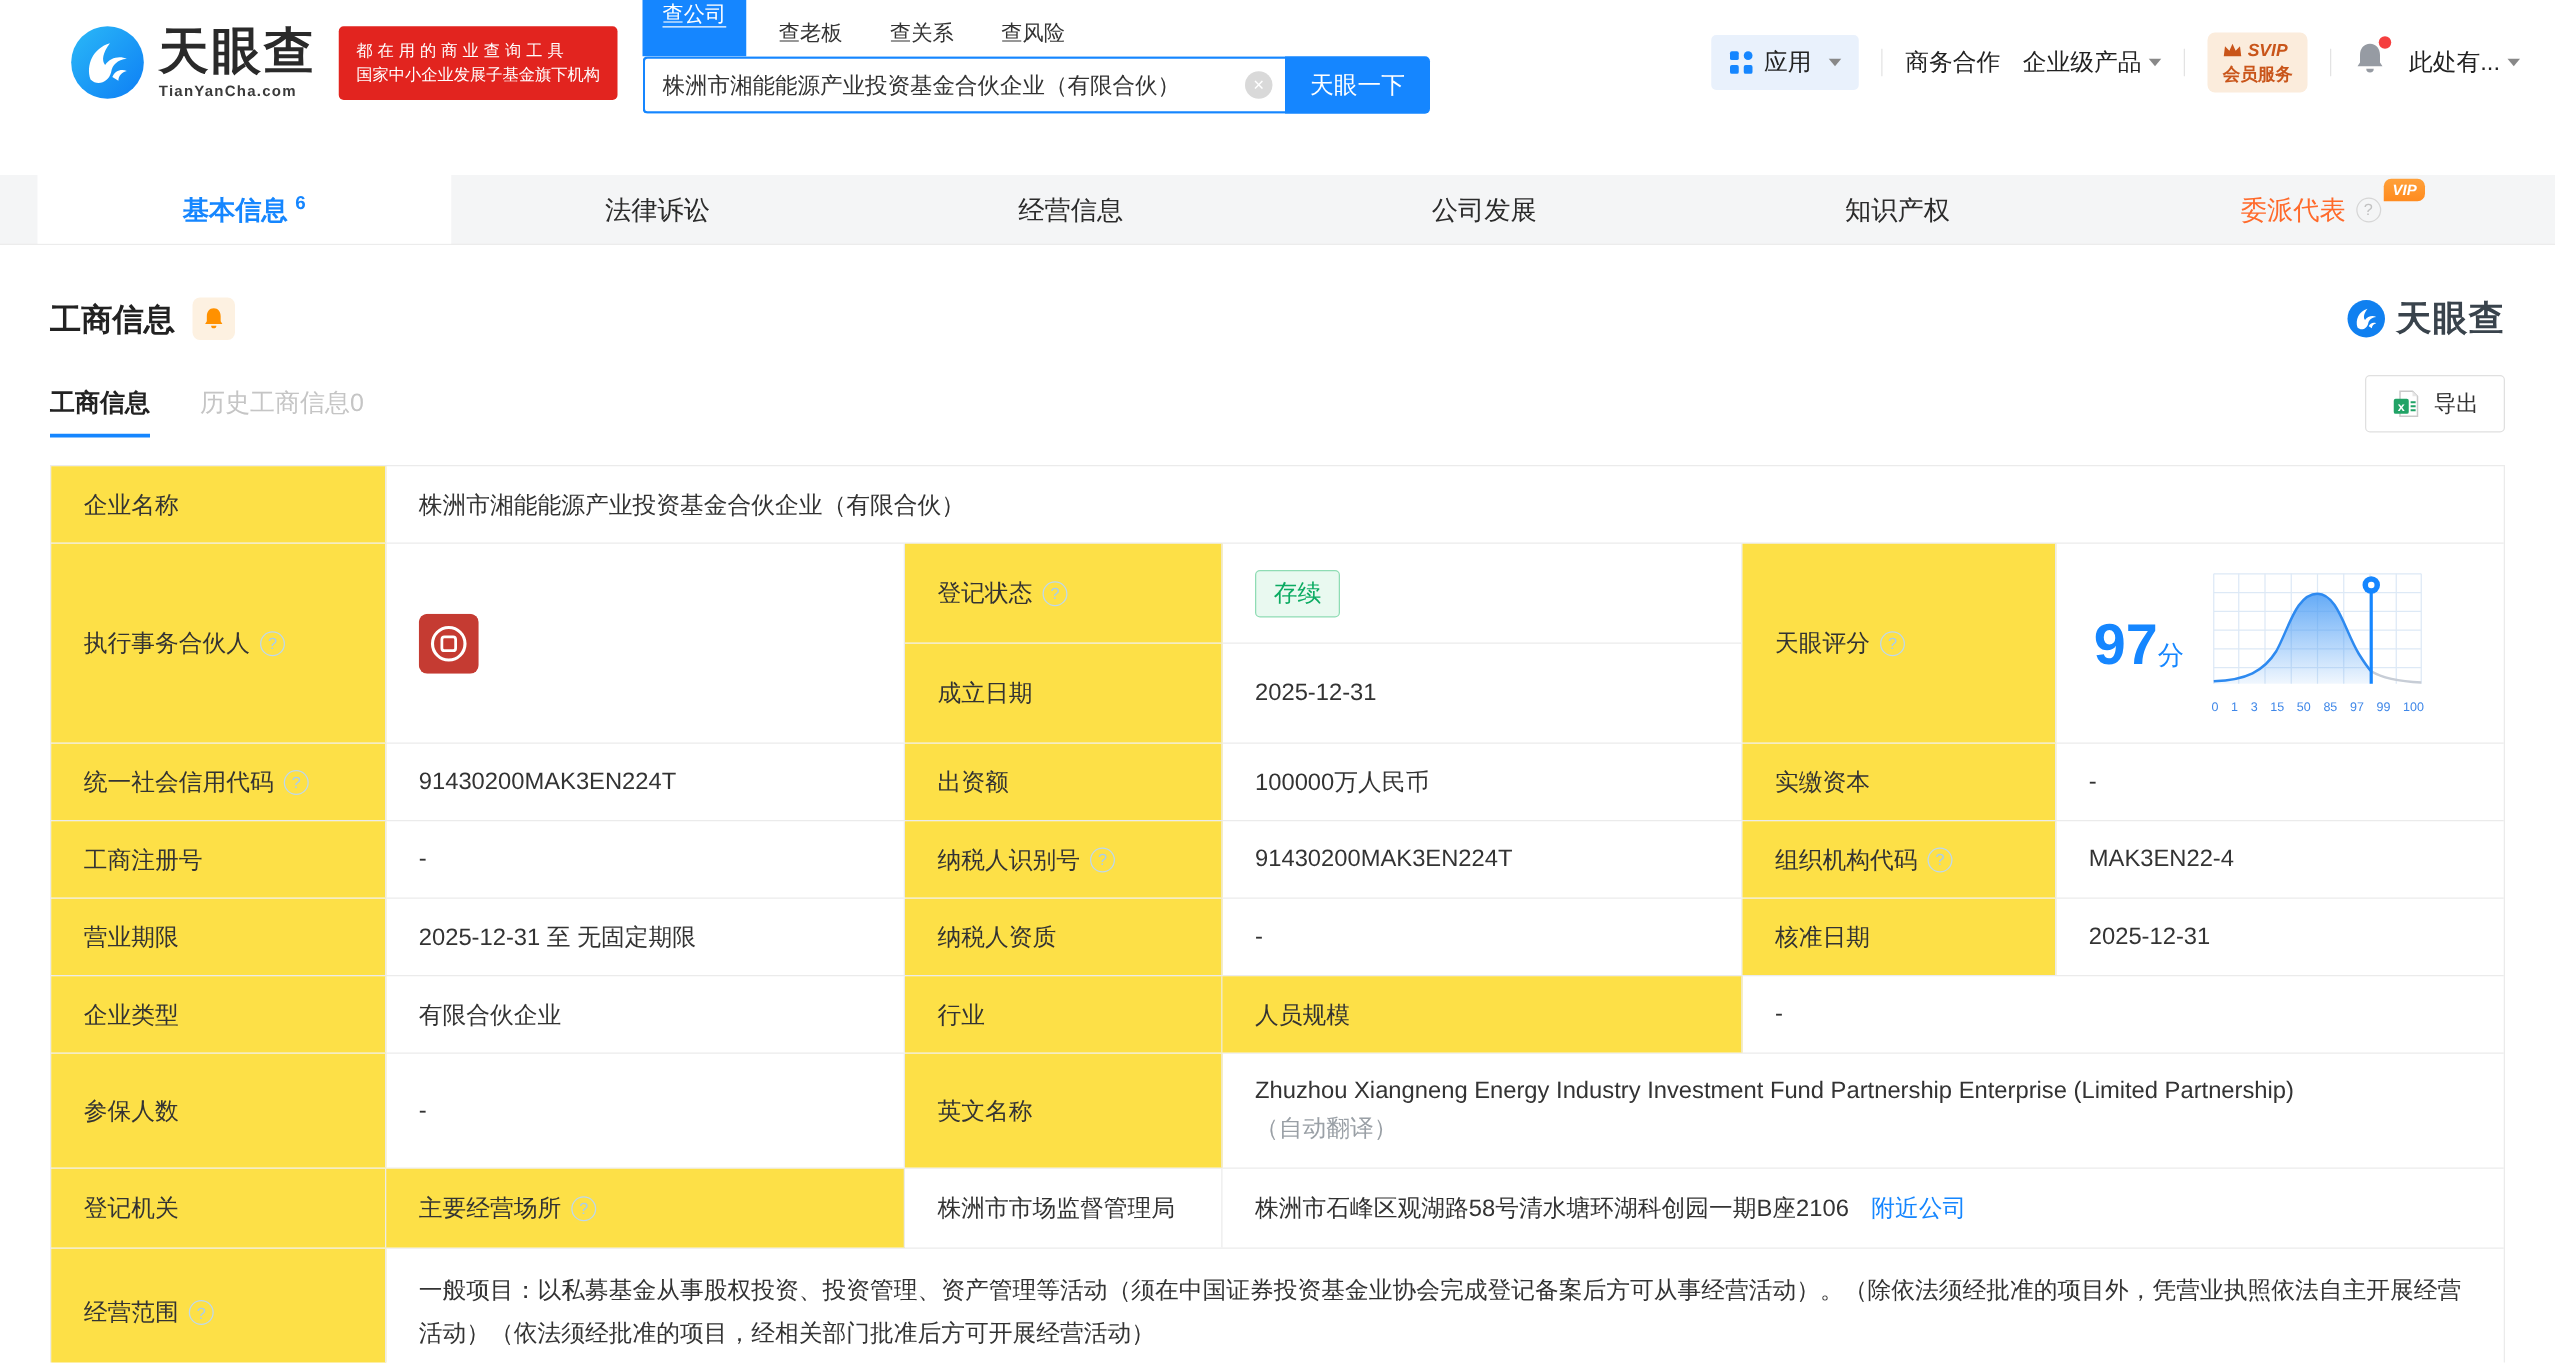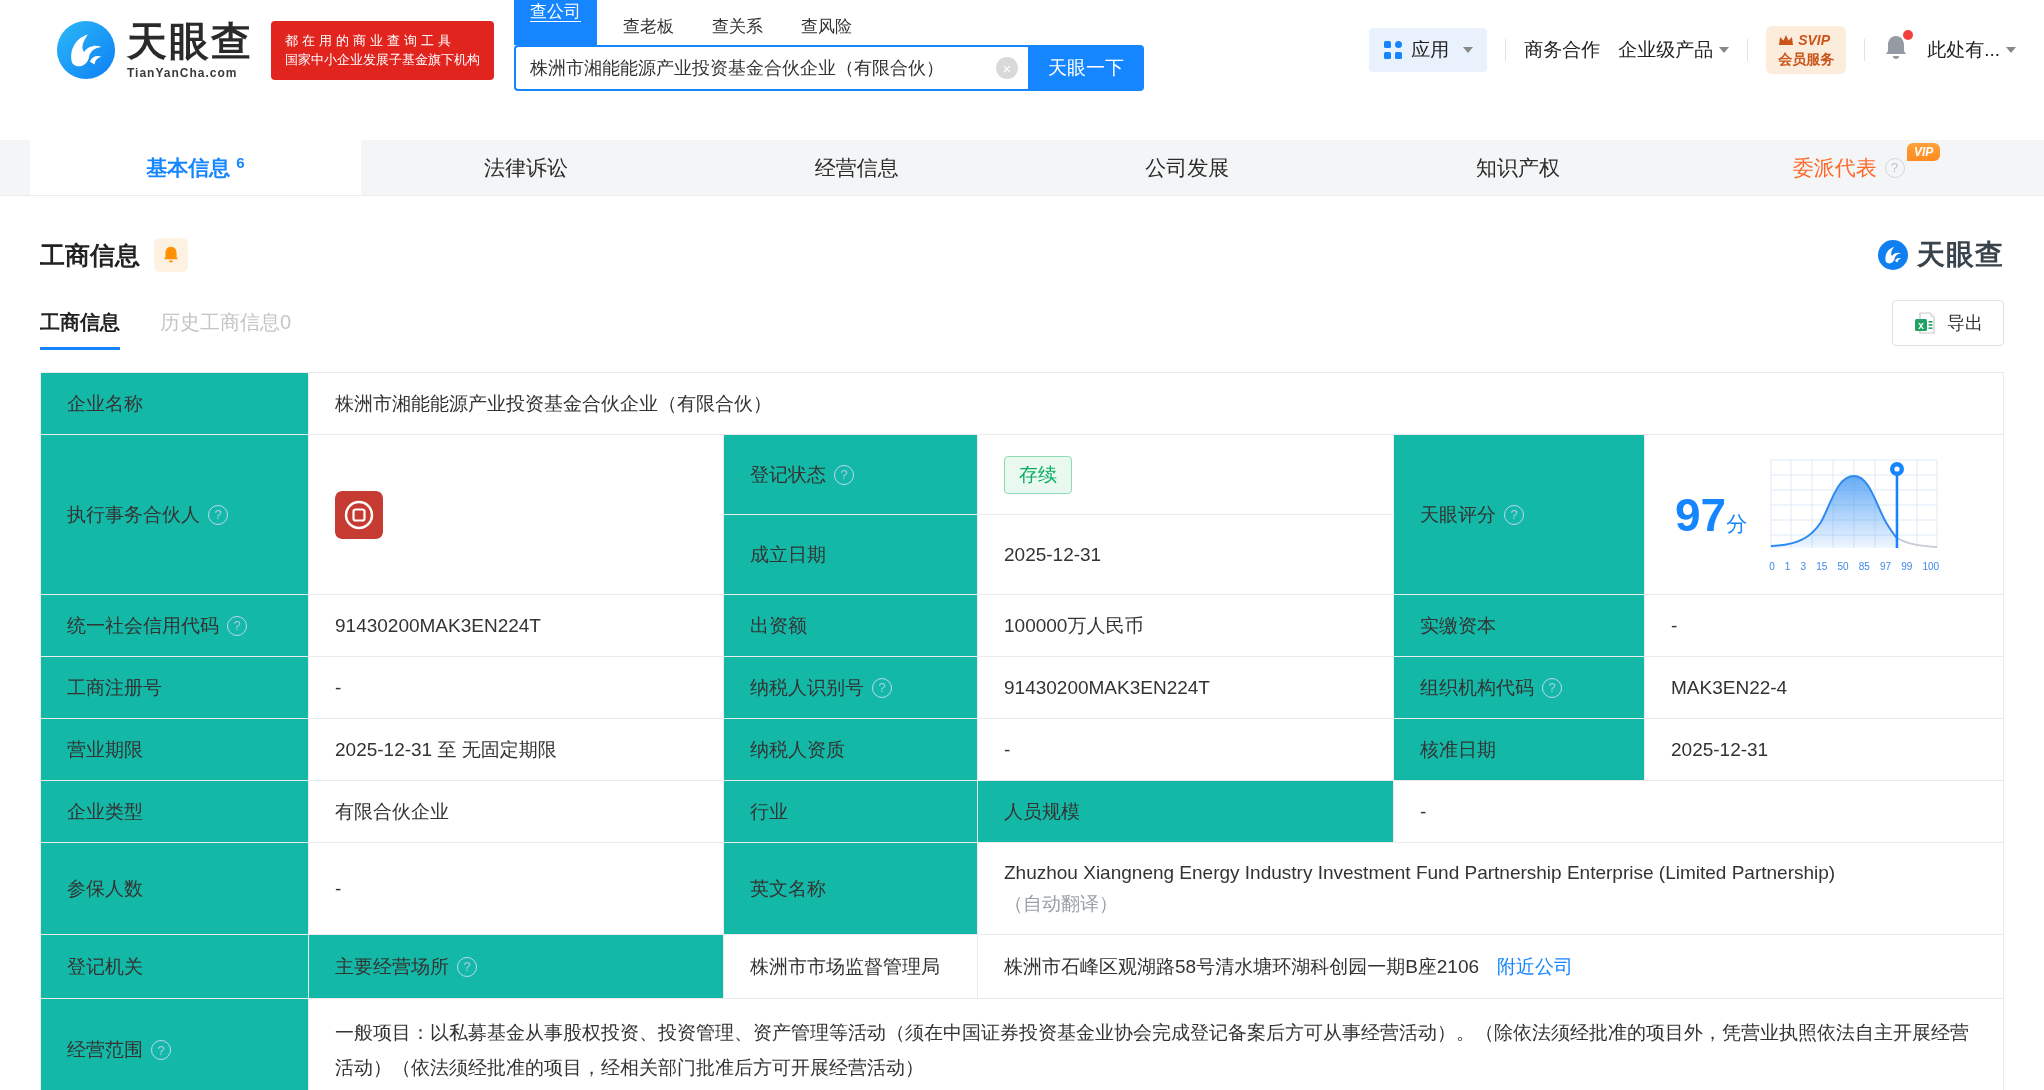--- a/index.html
+++ b/index.html
@@ -83,21 +83,21 @@
   .biz-table { margin-top:22px; border:1px solid #ebebeb; border-bottom:none; font-size:19px; }
   .tr { display:grid; border-bottom:1px solid #ebebeb; }
   .row-name    { grid-template-columns:268px 1fr; height:62px; }
   .row-partner { grid-template-columns:268px 415px 670px 251px 1fr; height:160px; }
   .row-std     { grid-template-columns:268px 415px 254px 416px 251px 1fr; height:62px; }
   .row-span4   { grid-template-columns:268px 415px 254px 1fr; }
   .r7 { height:92px; } .r8 { height:64px; }
   .row-scope   { grid-template-columns:268px 1fr; min-height:96px; }
   .td { display:flex; align-items:center; padding:0 26px; border-right:1px solid #ebebeb; min-width:0; }
   .td:last-child { border-right:none; }
-  .td.lbl { background:#14b8a6; color:#333; }
+  .td.lbl { background:#fde047; color:#333; }
   .sub2 { display:flex; flex-direction:column; padding:0; border-right:1px solid #ebebeb; }
   .subrow { flex:1; display:grid; grid-template-columns:254px 1fr; }
   .subrow:first-child { border-bottom:1px solid #ebebeb; }
   .subrow .td:last-child { border-right:none; }
   .dash { color:#333; }
   .link { color:#1586ff; cursor:pointer; }
   .muted { color:#9aa0a6; }
   .status-badge { background:#e9f9f0; border:1px solid #8fdcb4; color:#0bab62; border-radius:4px;
     padding:5px 14px; font-size:19px; }
   .partner-cell { gap:14px; }

